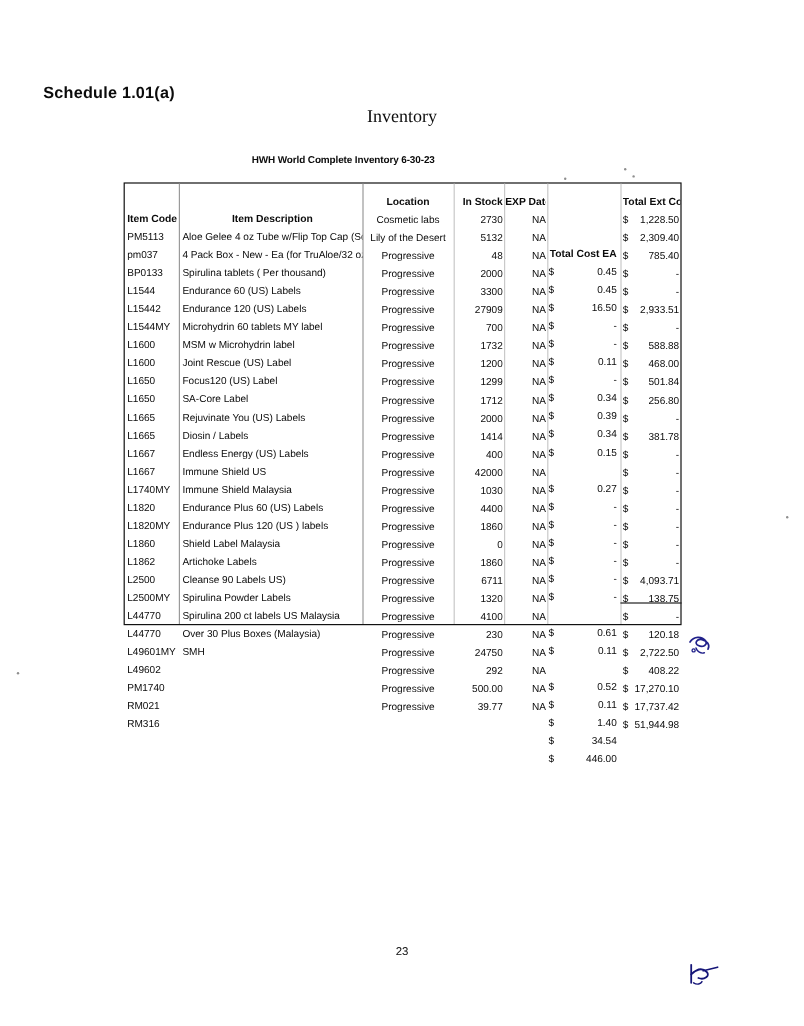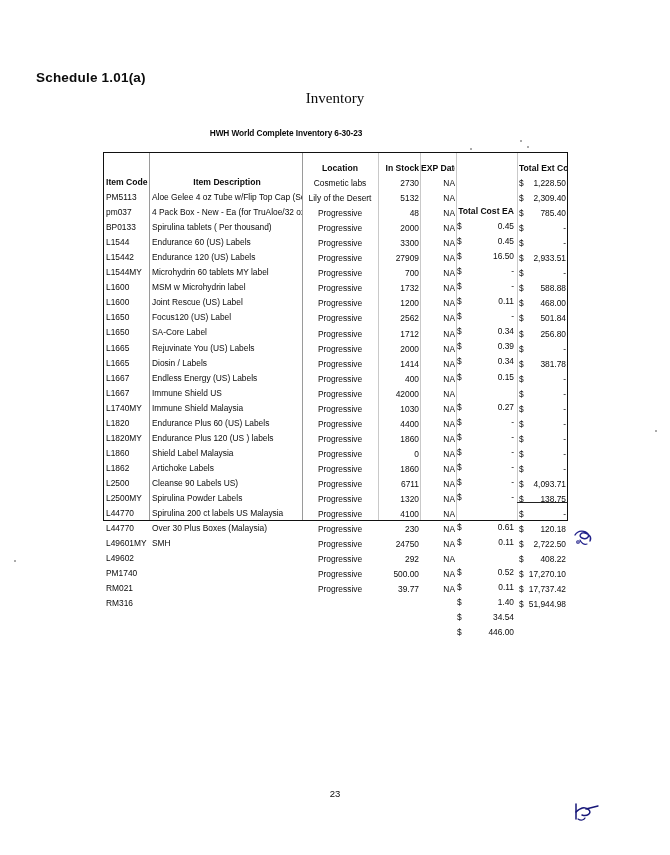--- a/index.html
+++ b/index.html
@@ -270,21 +270,21 @@
     <div class="r hd">In Stock</div>
     <div class="r">2730</div>
     <div class="r">5132</div>
     <div class="r">48</div>
     <div class="r">2000</div>
     <div class="r">3300</div>
     <div class="r">27909</div>
     <div class="r">700</div>
     <div class="r">1732</div>
     <div class="r">1200</div>
-    <div class="r">2562</div>
+    <div class="r">1299</div>
     <div class="r">1712</div>
     <div class="r">2000</div>
     <div class="r">1414</div>
     <div class="r">400</div>
     <div class="r">42000</div>
     <div class="r">1030</div>
     <div class="r">4400</div>
     <div class="r">1860</div>
     <div class="r">0</div>
     <div class="r">1860</div>

